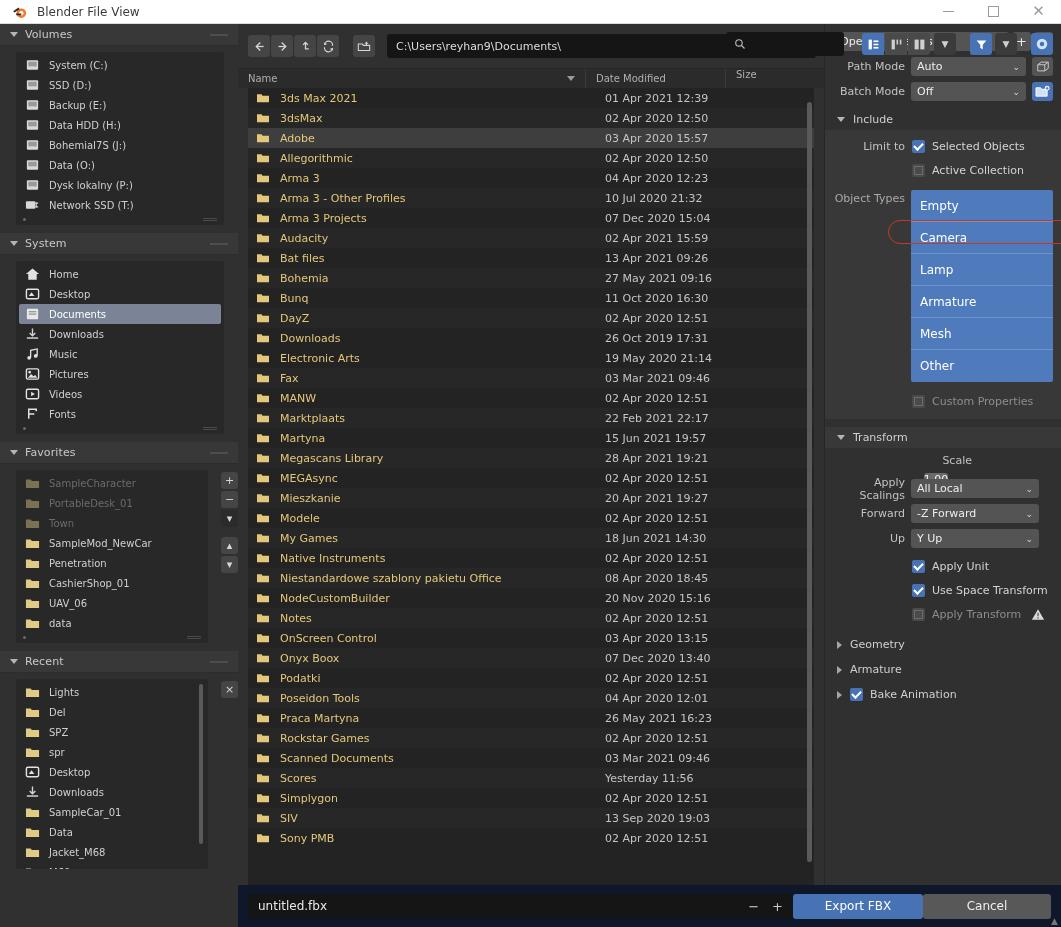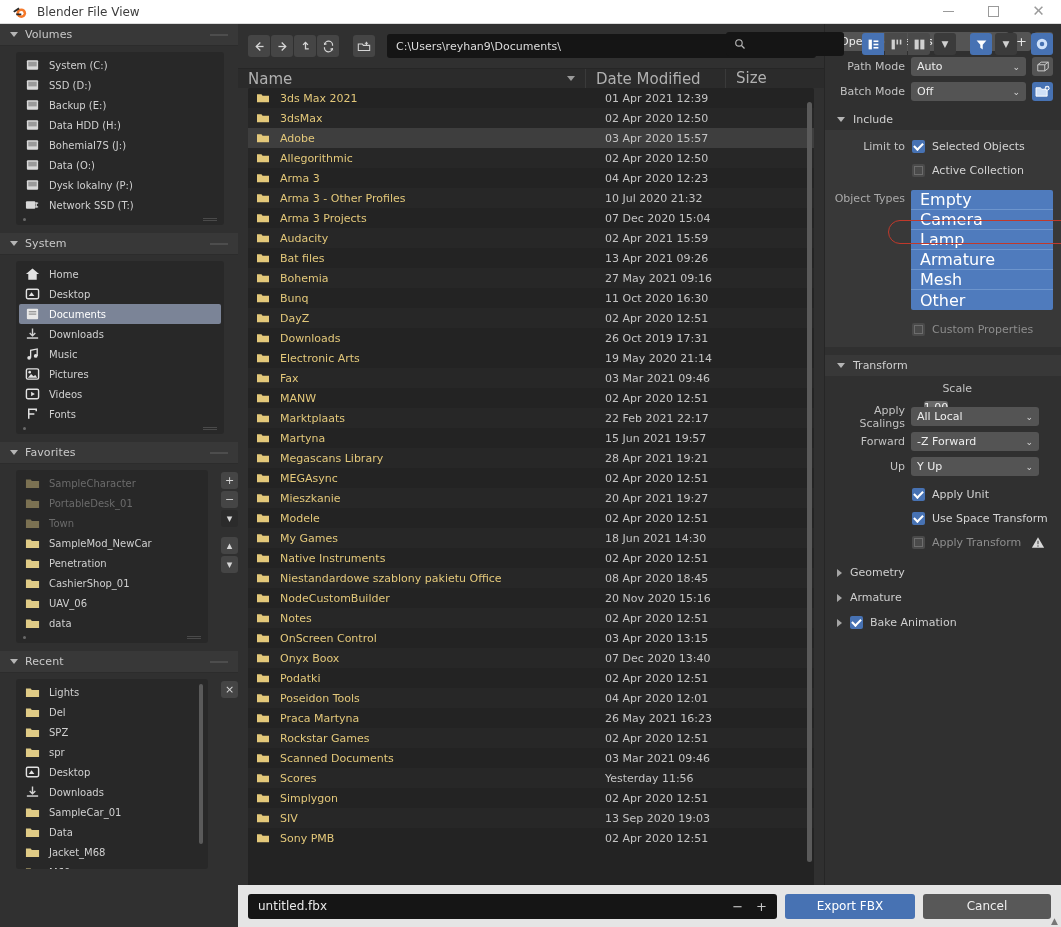--- a/index.html
+++ b/index.html
@@ -103,21 +103,21 @@
     font-size: 12px; flex: none;
   }
   .tb-group { display: flex; gap: 1px; }
   .tb-path {
     flex: 1; height: 24px; background: #151515; border-radius: 3px;
     display: flex; align-items: center; padding: 0 9px;
     color: #dddddd; font-size: 11px; margin-left: 8px; overflow: hidden; white-space: nowrap;
   }
   #fb-header {
     height: 20px; background: #2b2b2b; display: flex; align-items: center;
-    color: #b0b0b0; font-size: 15px; border-top: 1px solid #262626;
+    color: #b0b0b0; font-size: 10px; border-top: 1px solid #262626;
   }
   .col-name { width: 347px; padding-left: 10px; display: flex; align-items: center; }
   .col-name .sort-tri {
     margin-left: auto; margin-right: 10px;
     width: 0; height: 0; border-left: 4px solid transparent; border-right: 4px solid transparent;
     border-top: 5px solid #9a9a9a;
   }
   .col-date { width: 140px; padding-left: 10px; border-left: 1px solid #3a3a3a; height: 20px; display:flex; align-items:center;}
   .col-size { flex: 1; padding-left: 10px; border-left: 1px solid #3a3a3a; height: 20px; display:flex; align-items:flex-start;}
   #fb-list {
@@ -198,36 +198,36 @@
   .cb-text { color: #d3d3d3; font-size: 11px; }
   .cb-text.dim { color: #8d8d8d; }
   #limit-highlight {
     position: absolute; left: 30px; top: 196px; width: 213px; height: 24px;
     border: 1.6px solid #c0392b; border-radius: 13px; pointer-events: none;
   }
   .obj-types-wrap { display: flex; margin: 4px 8px 0 8px; }
   .obj-types-label { width: 72px; text-align: right; color: #a9a9a9; font-size: 11px; padding-top: 2px; }
   .obj-types-list { flex: 1; margin-left: 6px; border-radius: 2px; overflow: hidden; }
   .ot-item {
-    height: 20px; background: #4f7bbd; color: #ffffff; font-size: 16px;
+    height: 32px; background: #4f7bbd; color: #ffffff; font-size: 12px;
     display: flex; align-items: center; padding-left: 9px;
     border-bottom: 1px solid #6d95cd;
   }
   .ot-item:last-child { border-bottom: none; }
   .value-field {
     flex: 1; height: 19px; background: #6a6a6a; border-radius: 3px;
     display: flex; align-items: center; justify-content: center;
     font-size: 11px; color: #f0f0f0;
   }
   .warn-tri { width: 14px; height: 13px; flex: none; margin-left: auto; }
 
   
   #bottombar {
     position: absolute; left: 238px; bottom: 0; width: 823px; height: 42px;
-    background: #e5e5e5; display: flex; align-items: center; padding: 0 10px; gap: 8px; justify-content: space-between;
+    background: #0f172a; display: flex; align-items: center; padding: 0 10px;  justify-content: space-between;
   }
   #fname-field {
     flex: 1; height: 25px; background: #151515; border-radius: 3px;
     display: flex; align-items: center; padding: 0 10px; color: #e8e8e8; font-size: 12px;
   }
   #fname-field .steppers { margin-left: auto; display: flex; gap: 13px; color: #c8c8c8; font-size: 13px; }
   #export-btn {
     width: 130px; height: 25px; background: #4772b3; border-radius: 3px;
     display: flex; align-items: center; justify-content: center; color: #ffffff; font-size: 12px;
   }

